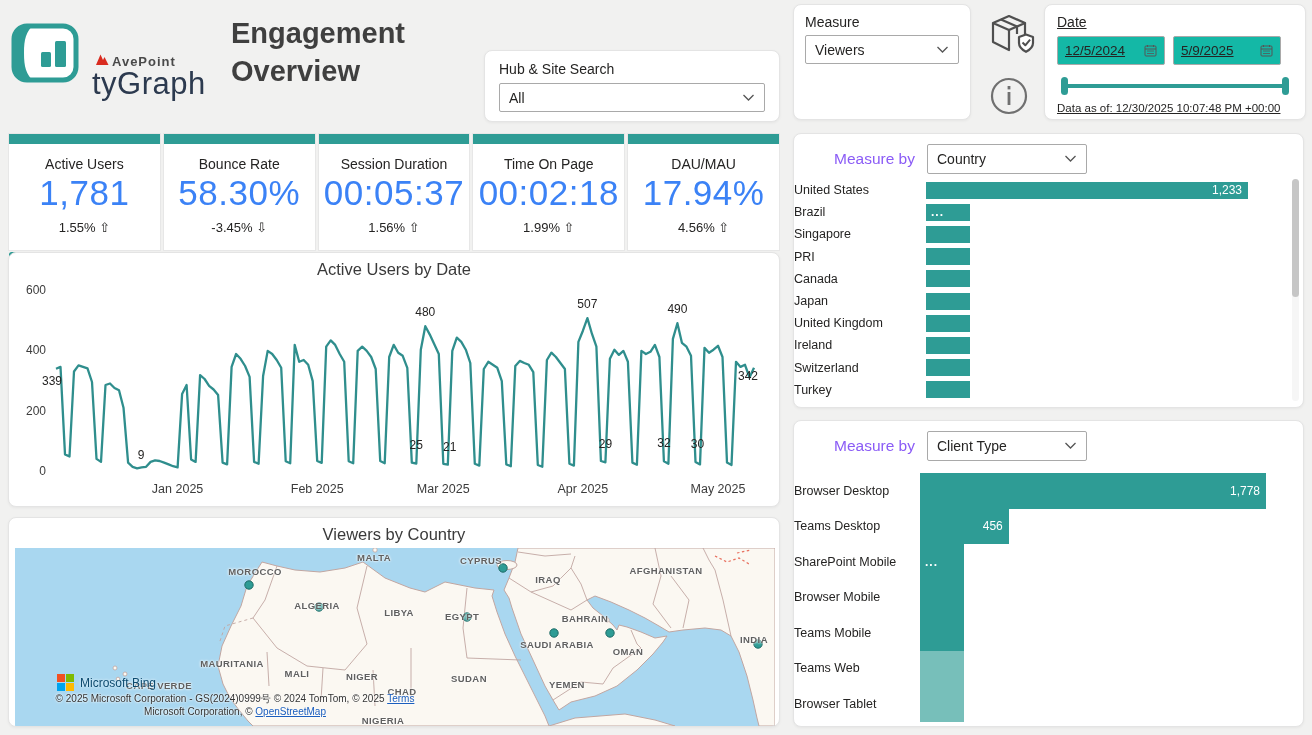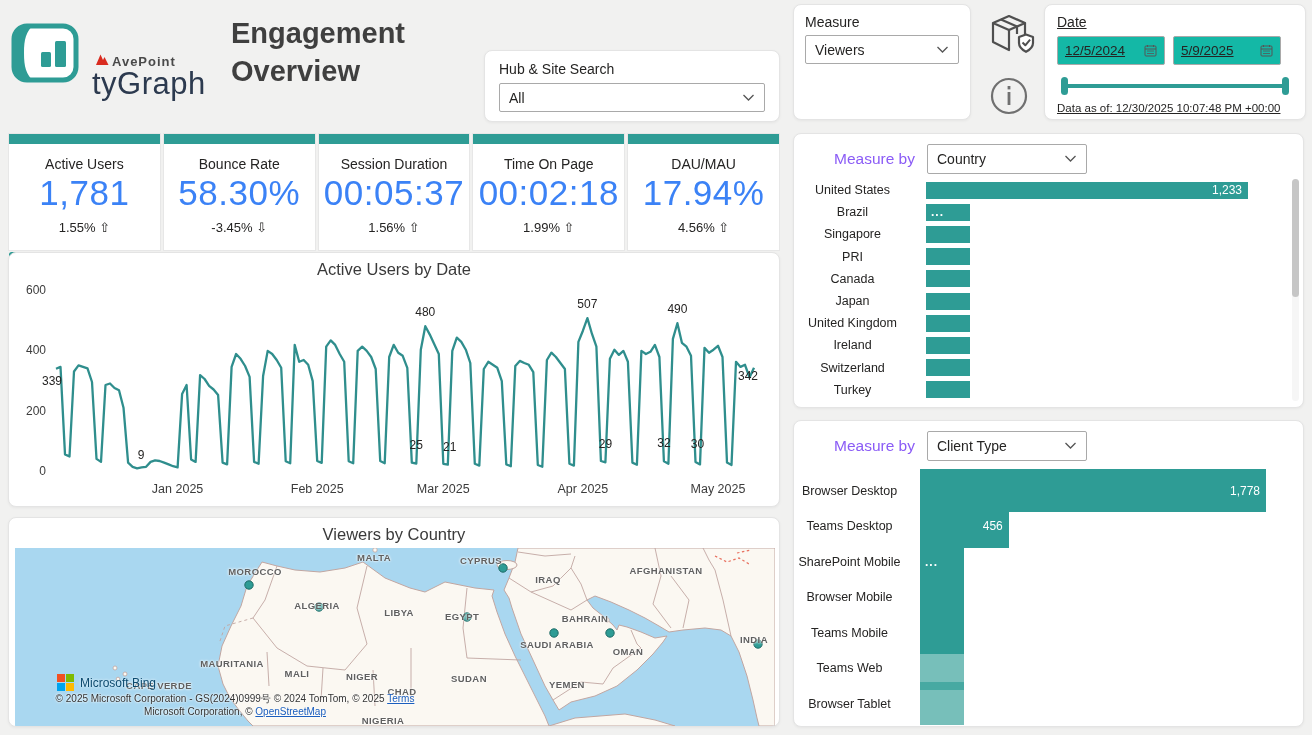--- a/index.html
+++ b/index.html
@@ -71,26 +71,26 @@
   .panel-client  { left:793px; top:420px; width:511px; height:307px; }
   .panel-head { display:flex; align-items:center; gap:12px; padding-left:40px; }
   .panel-head .ptitle { font-size:15.5px; color:#8b5cf6; }
   .panel-head .select { width:160px; height:30px; }
   .bars { position:absolute; left:0; right:14px; }
   .panel-country .bars { top:45px; }
   .panel-client  .bars { top:52px; }
   .bar-row { display:flex; align-items:center; }
   .panel-country .bar-row { height:22.2px; }
   .panel-client  .bar-row { height:35.5px; }
-  .bar-cat { width:132px; text-align:center; padding-right:15px; font-size:12.5px; color:#252423; white-space:nowrap; }
+  .bar-cat { width:132px; text-align:left; padding-right:15px; font-size:12.5px; color:#252423; white-space:nowrap; }
   .panel-client .bar-cat { width:126px; }
   .bar-track { flex:1; position:relative; height:100%; display:flex; align-items:center; }
   .bar { background:#2E9C95; position:relative; display:flex; align-items:center;padding-left:44px; }
   .panel-country .bar { height:17px; }
-  .panel-client  .bar { height:43px; }
+  .panel-client  .bar { height:36px; }
   .bar-val { position:absolute; right:6px; color:#fff; font-size:12px; white-space:nowrap; }
   .bar-val.dots { right:auto; left:5px; font-weight:bold; letter-spacing:1px; }
   .scrollbar { position:absolute; right:4px; top:45px; width:7px; height:222px; background:#F6F6F6; border-radius:4px; }
   .scrollbar .thumb { position:absolute; top:0; left:0; width:7px; height:118px; background:#C6C6C6; border-radius:4px; cursor:pointer; }
 </style>
 </head>
 <body>
 
 <div class="page">
 

